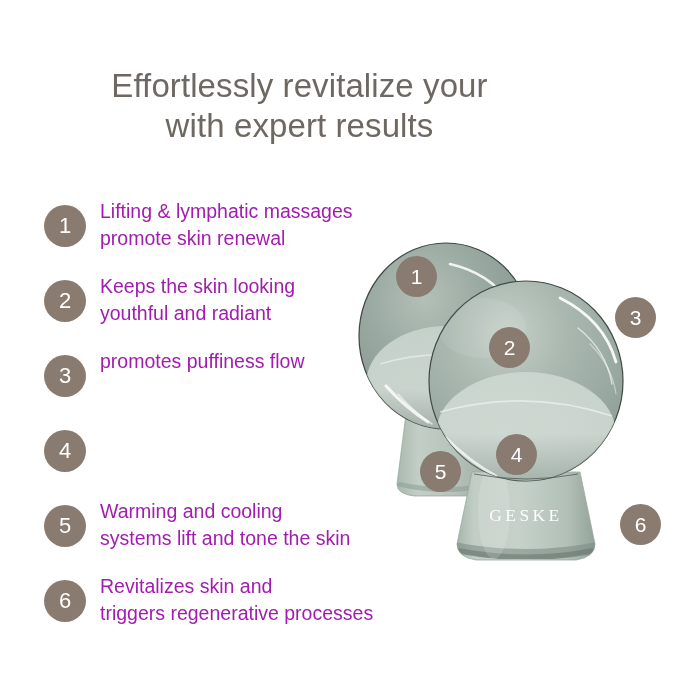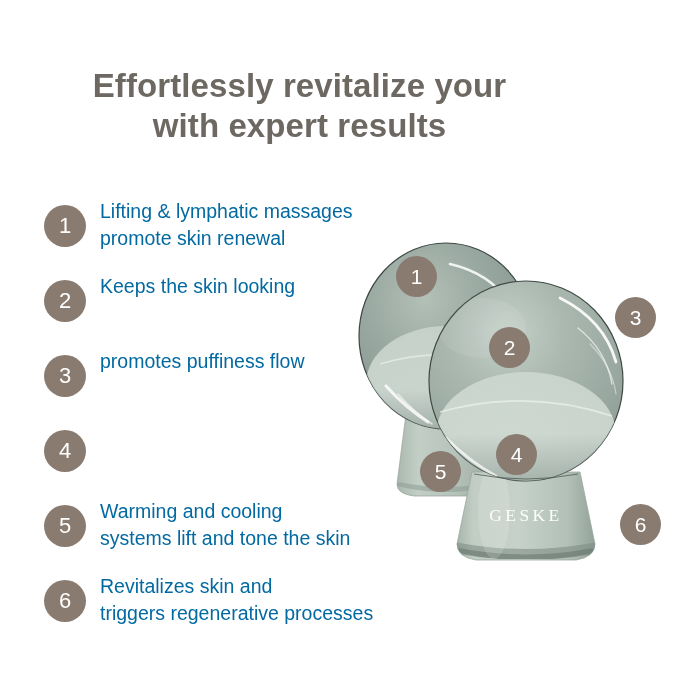--- a/index.html
+++ b/index.html
@@ -20,21 +20,21 @@
   
   .headline {
     position: absolute;
     left: 0;
     top: 44px;
     width: 599px;
     text-align: center;
     color: #6e6862;
     font-size: 33px;
     line-height: 40px;
-    font-weight: 700;
+    font-weight: 400;
     letter-spacing: 0.1px;
   }
   .headline .hl-line { display: block; white-space: pre; }
 
   
   .benefits {
     position: absolute;
     left: 44px;
     top: 198px;
     width: 380px;
@@ -56,21 +56,21 @@
     font-weight: 400;
     line-height: 42px;
     text-align: center;
     box-sizing: border-box;
   }
   .benefit-text {
     position: absolute;
     left: 56px;
     top: 0;
     width: 330px;
-    color: #0369a1;
+    color: #a21caf;
     font-size: 19.5px;
     line-height: 27px;
     font-weight: 300;
   }
   .benefit-text .bl { display: block; white-space: pre; }
 
   
   .product {
     position: absolute;
     left: 354px;
@@ -115,20 +115,21 @@
     <div class="benefit-text">
       <span class="bl">Lifting &amp; lymphatic massages</span>
       <span class="bl">promote skin renewal</span>
     </div>
   </div>
 
   <div class="benefit-row">
     <div class="badge">2</div>
     <div class="benefit-text">
       <span class="bl">Keeps the skin looking</span>
+      <span class="bl">youthful and radiant</span>
     </div>
   </div>
 
   <div class="benefit-row">
     <div class="badge">3</div>
     <div class="benefit-text">
       <span class="bl">promotes puffiness flow</span>
     </div>
   </div>
 

